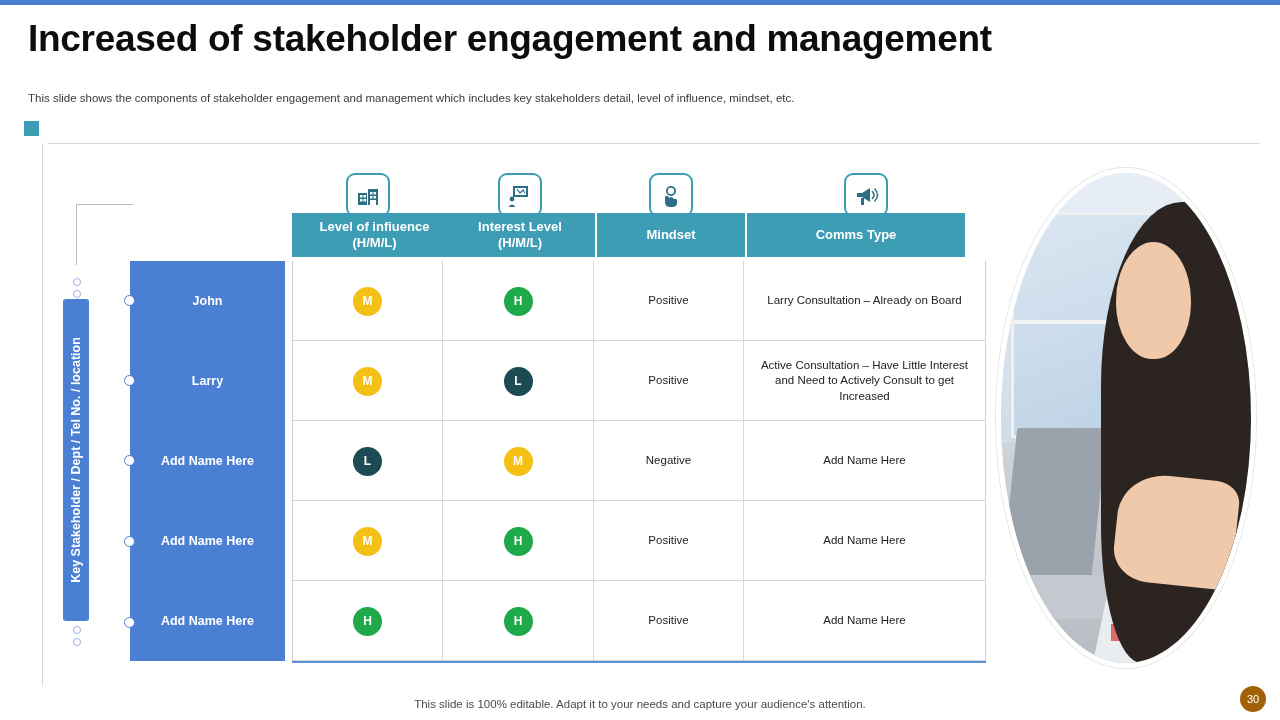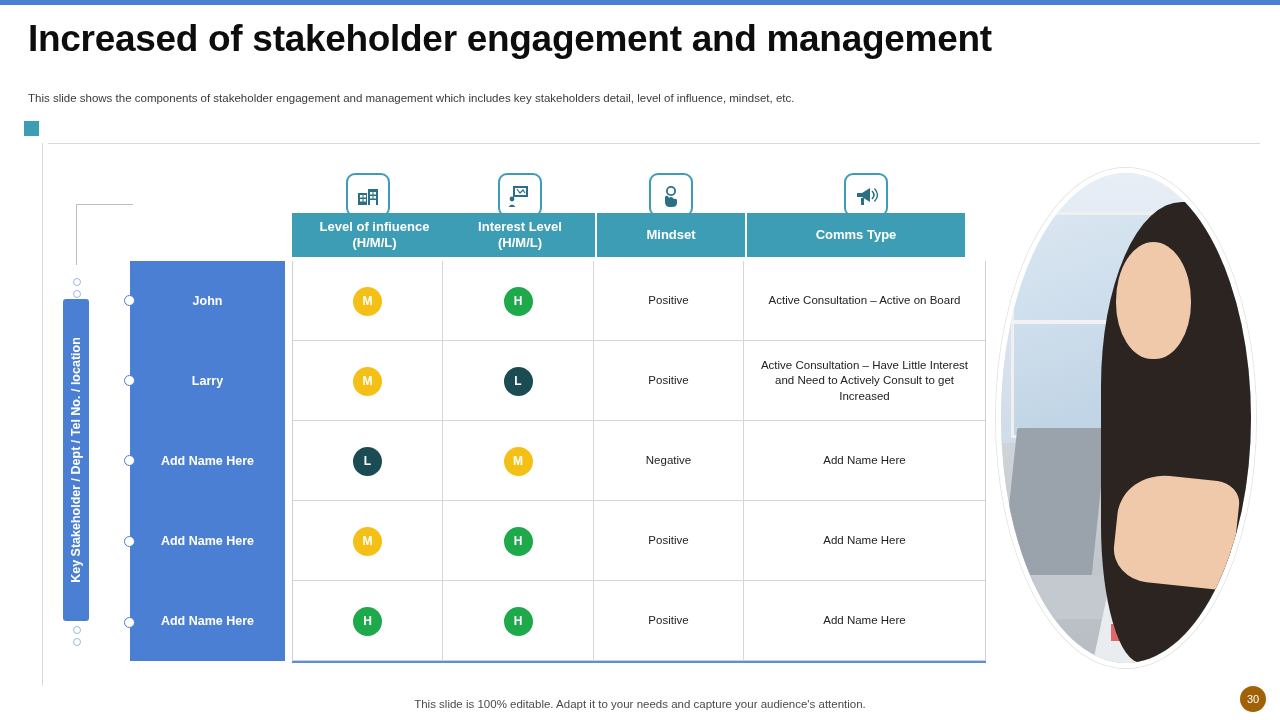--- a/index.html
+++ b/index.html
@@ -435,21 +435,21 @@
 <div class="tbl">
 
   <div class="row" style="top:0px;">
     <div class="cell c1">
       <span class="bubble" style="background:#f5c016;">M</span>
     </div>
     <div class="cell c2">
       <span class="bubble" style="background:#1eaa4b;">H</span>
     </div>
     <div class="cell c3">Positive</div>
-    <div class="cell c4">Active Consultation – Active on Board</div>
+    <div class="cell c4">Larry Consultation – Already on Board</div>
   </div>
 
   <div class="row" style="top:80px;">
     <div class="cell c1">
       <span class="bubble" style="background:#f5c016;">M</span>
     </div>
     <div class="cell c2">
       <span class="bubble" style="background:#1b4b53;">L</span>
     </div>
     <div class="cell c3">Positive</div>

